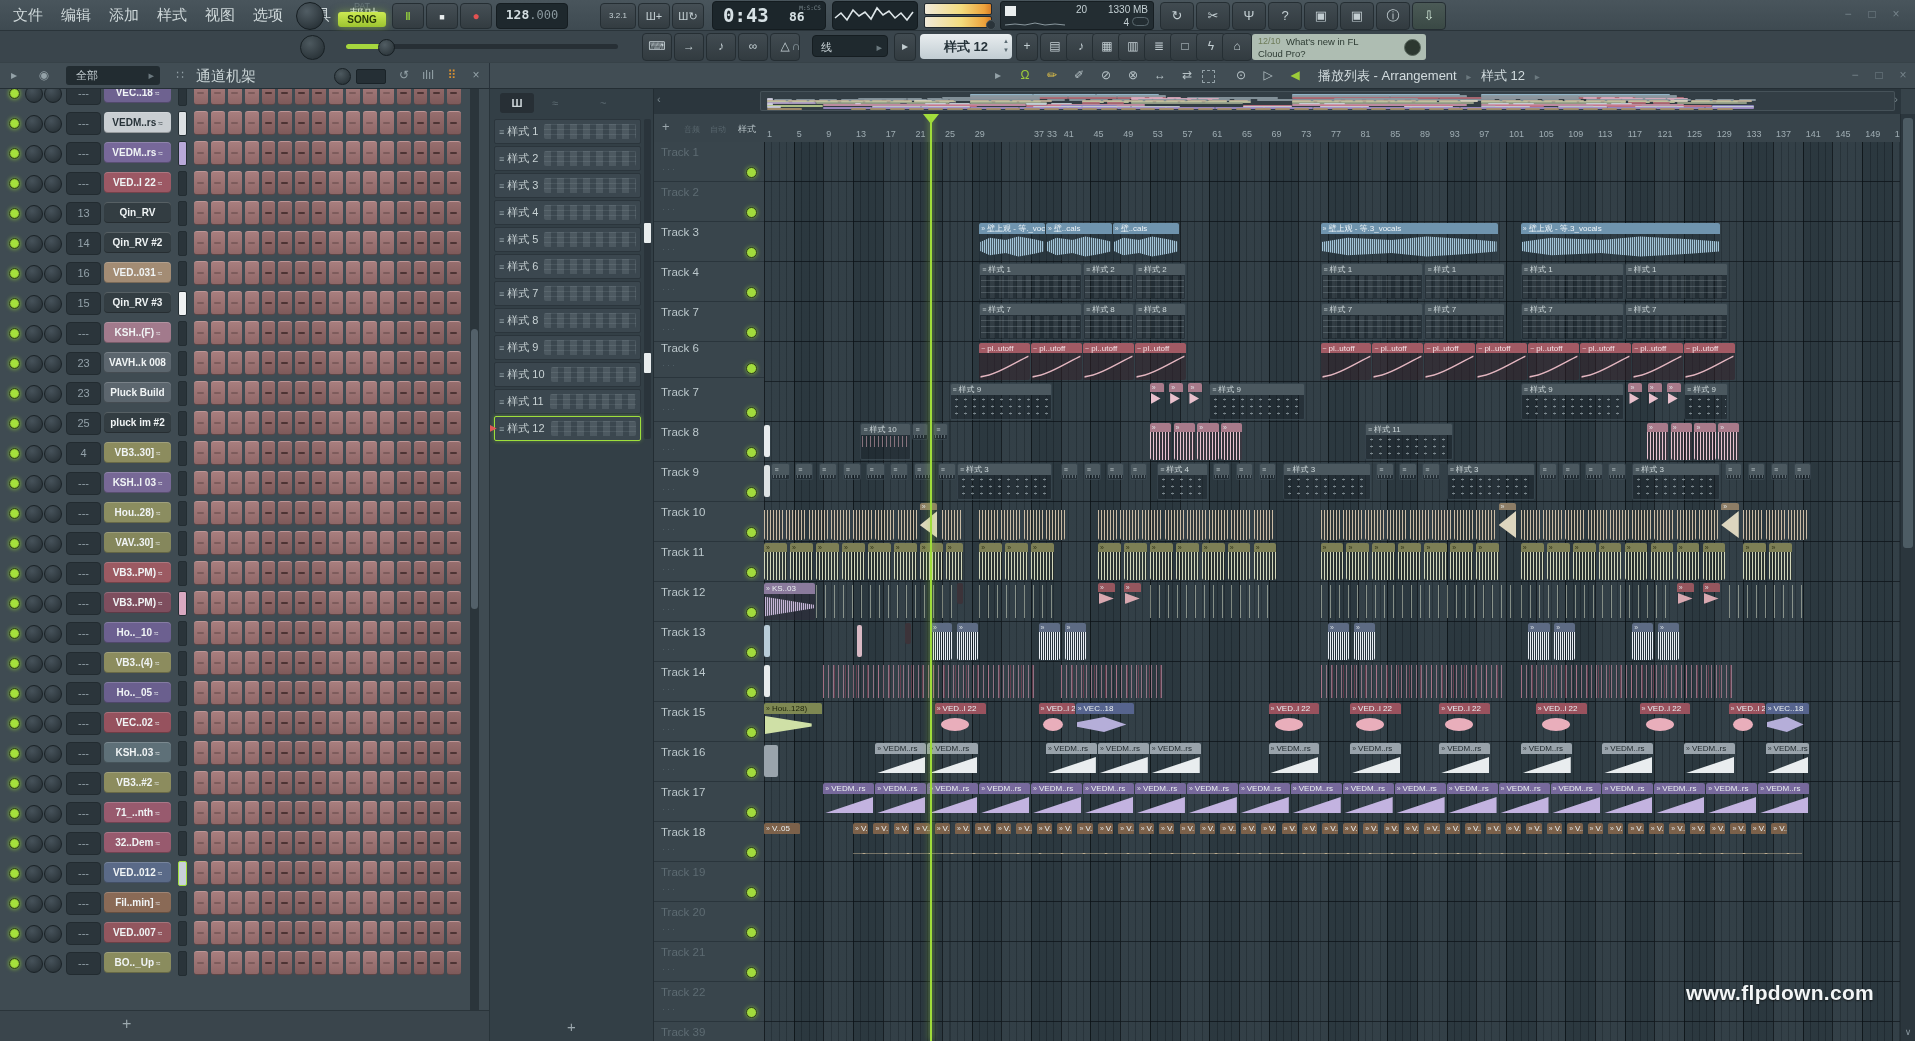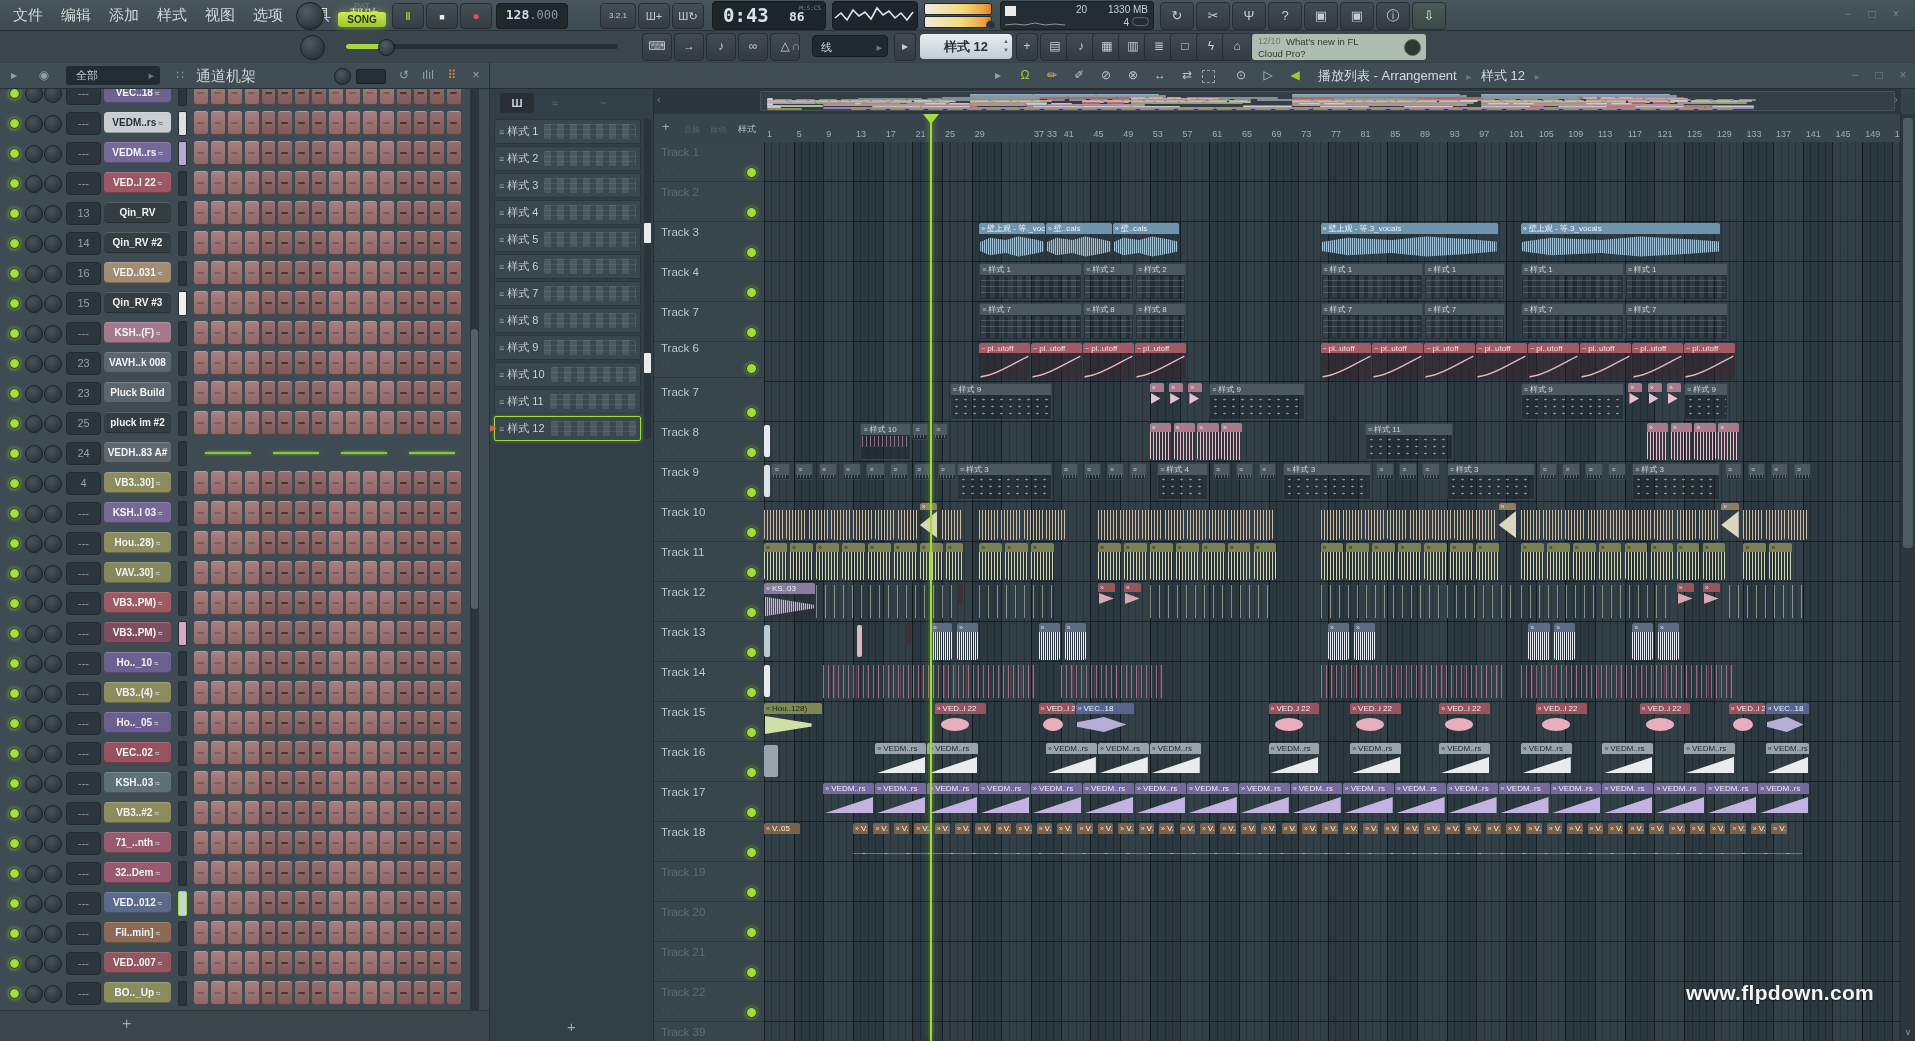--- a/index.html
+++ b/index.html
@@ -665,34 +665,20 @@
           <div class="cell g2"></div>
           <div class="cell g2"></div>
           <div class="cell"></div>
           <div class="cell"></div>
           <div class="cell"></div>
           <div class="cell"></div>
           <div class="cell g2"></div>
           <div class="cell g2"></div>
           <div class="cell g2"></div>
           <div class="cell g2"></div>
-        </div>
-      </div>
-      <div class="chrow">
-        <div class="led"></div>
-        <div class="knob k1"></div>
-        <div class="knob k2"></div>
-        <div class="numbox">24</div>
-        <div class="chname" style="background: linear-gradient(rgb(94, 104, 110), rgb(94, 104, 110));">VEDH..83 A#</div>
-        <div class="lvl"></div>
-        <div class="steps greens">
-          <div class="gdash"></div>
-          <div class="gdash"></div>
-          <div class="gdash"></div>
-          <div class="gdash"></div>
         </div>
       </div>
       <div class="chrow">
         <div class="led"></div>
         <div class="knob k1"></div>
         <div class="knob k2"></div>
         <div class="numbox">4</div>
         <div class="chname" style="background: linear-gradient(rgb(140, 140, 94), rgb(140, 140, 94));">VB3..30]<span class="wv">≈</span></div>
         <div class="lvl"></div>
         <div class="steps">

